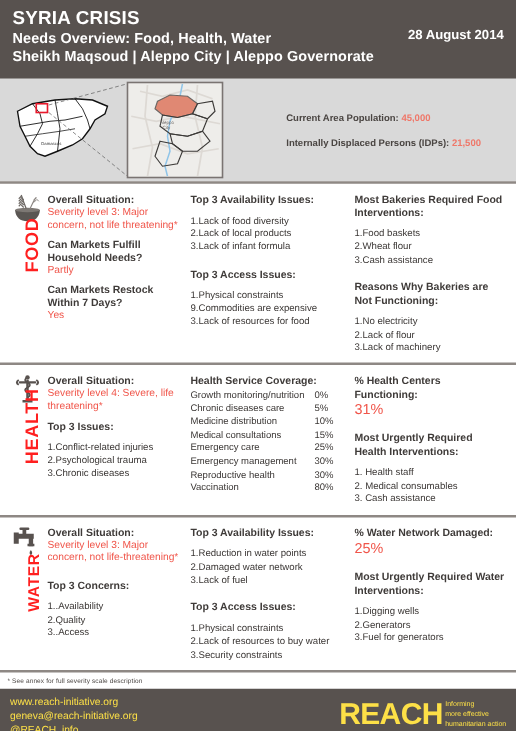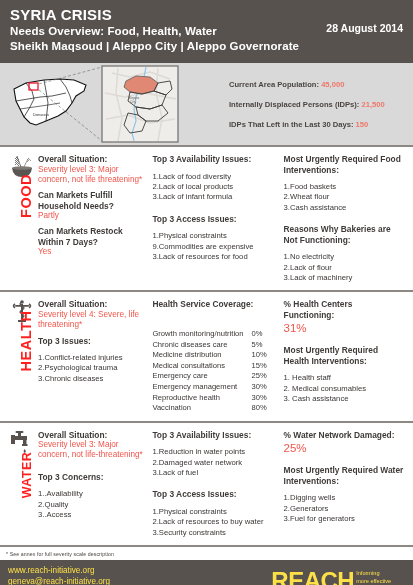--- a/index.html
+++ b/index.html
@@ -88,21 +88,21 @@
     font-size: 8.2px; color: #f0554a; line-height: 10.3px;
   }
   .hdgap { height: 6px; }
   ol.nums {
     list-style: none; font-size: 7.7px; color: #3a3634;
     line-height: 10.4px; margin-top: 7px;
   }
   ol.nums li { white-space: nowrap; }
   .big-pct { font-size: 11.5px; color: #f0554a; font-weight: normal; margin-top: 2px; }
 
-  table.cov { border-collapse: collapse; margin-top: 19px; }
+  table.cov { border-collapse: collapse; margin-top: 1px; }
   table.cov td { font-size: 7.6px; color: #3a3634; line-height: 10.6px; padding: 0; white-space: nowrap; }
   table.cov td.pct { padding-left: 8px; }
 
   
   .footnote {
     font-size: 5.2px; color: #4a4542; padding: 4px 0 3px 6px; letter-spacing: .1px;
   }
   .footer {
     background: #58524f; color: #fde047;
     height: 44px; position: relative;
@@ -172,24 +172,20 @@
     </div>
     <div class="stats">
       <div class="stat-row">
         <span>Current Area Population:</span>
         <span class="stat-val">45,000</span>
       </div>
       <div class="stat-row">
         <span>Internally Displaced Persons (IDPs):</span>
         <span class="stat-val">21,500</span>
       </div>
-      <div class="stat-row">
-        <span>IDPs That Left in the Last 30 Days:</span>
-        <span class="stat-val">150</span>
-      </div>
     </div>
   </div>
 
   <div class="section first">
     <div class="sec-gutter">
       <svg class="sec-icon" viewBox="0 0 26 26">
         <path d="M3 14 L23 14 Q22 23 13 23 Q4 23 3 14 Z" fill="#5a5653"></path>
         <ellipse cx="13" cy="14" rx="10" ry="1.8" fill="#7d7874"></ellipse>
         <path d="M12 13 C10 8 9 5 8 2" stroke="#6d6864" stroke-width="1" fill="none"></path>
         <path d="M8 3 L6 5 M8 5 L6 7 M8 7 L6 9 M8 9 L6 11 M8 4 L10 6 M8 6 L10 8 M8 8 L10 10 M8 10 L10 12" stroke="#6d6864" stroke-width="0.9"></path>
@@ -218,21 +214,21 @@
       <div class="hdgap"></div>
       <div class="q">Top 3 Access Issues:</div>
       <ol class="nums">
         <li>1.Physical constraints</li>
         <li>9.Commodities are expensive</li>
         <li>3.Lack of resources for food</li>
       </ol>
     </div>
 
     <div class="col col3">
-      <div class="q tight">Most Urgently Required Food Interventions:</div>
+      <div class="q tight">Most Bakeries Required Food Interventions:</div>
       <ol class="nums">
         <li>1.Food baskets</li>
         <li>2.Wheat flour</li>
         <li>3.Cash assistance</li>
       </ol>
       <div class="hdgap"></div>
       <div class="q">Reasons Why Bakeries are Not Functioning:</div>
       <ol class="nums">
         <li>1.No electricity</li>
         <li>2.Lack of flour</li>

